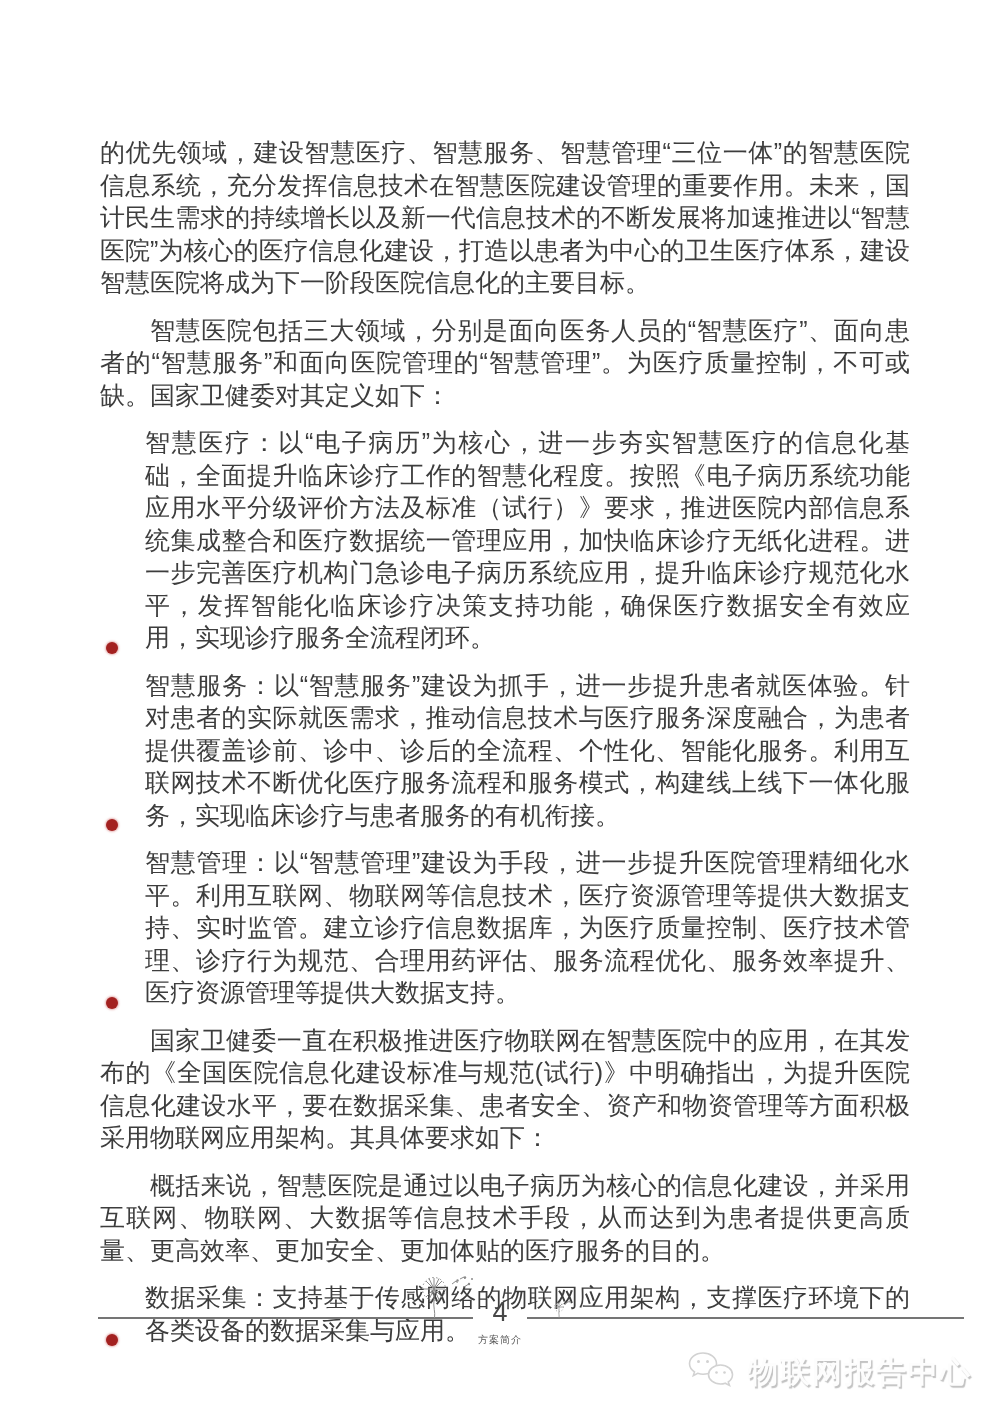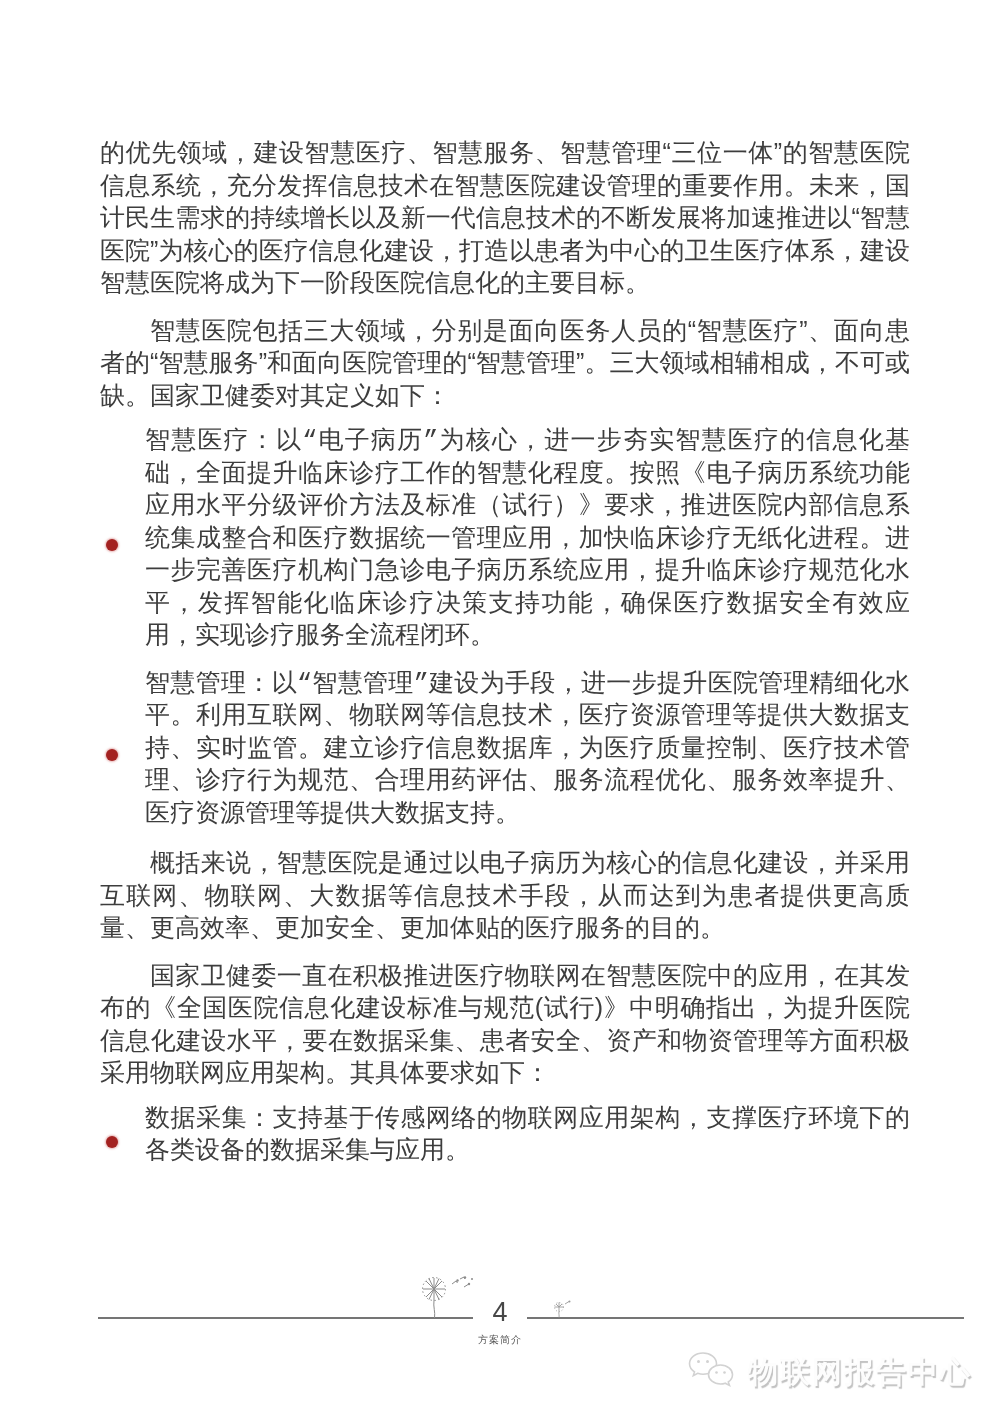--- a/index.html
+++ b/index.html
@@ -20,23 +20,22 @@
     width: 810px;
     color: #3d3d3d;
     font-size: 25px;
     line-height: 32.5px;
     text-align: justify;
   }
   .para { margin-bottom: 15px; }
   .para.indent { text-indent: 2em; }
   .bullet-item {
     display: flex;
-    align-items: center;
+    align-items: flex-end;
     margin-bottom: 15px;
-    font-family: Liberation Mono, monospace;
   }
   .bullet-dot {
     flex: 0 0 auto;
     width: 12px;
     height: 12px;
     border-radius: 50%;
     background: #a32120;
     box-shadow: 0 0 2px 1px rgba(185,40,40,0.35);
     margin: 11px 0 0 6px;
   }
@@ -70,36 +69,40 @@
 </style>
 </head>
 <body>
 
 <div class="page">
 
   <main class="content">
 
     <p class="para">的优先领域，建设智慧医疗、智慧服务、智慧管理“三位一体”的智慧医院信息系统，充分发挥信息技术在智慧医院建设管理的重要作用。未来，国计民生需求的持续增长以及新一代信息技术的不断发展将加速推进以“智慧医院”为核心的医疗信息化建设，打造以患者为中心的卫生医疗体系，建设智慧医院将成为下一阶段医院信息化的主要目标。</p>
 
-    <p class="para indent">智慧医院包括三大领域，分别是面向医务人员的“智慧医疗”、面向患者的“智慧服务”和面向医院管理的“智慧管理”。三大领域相辅相成，不可或缺。国家卫健委对其定义如下：</p>
+    <p class="para indent">智慧医院包括三大领域，分别是面向医务人员的“智慧医疗”、面向患者的“智慧服务”和面向医院管理的“智慧管理”。为医疗质量控制，不可或缺。国家卫健委对其定义如下：</p>
 
     <div class="bullet-item">
       <span class="bullet-dot"></span>
       <p class="bullet-text">智慧医疗：以“电子病历”为核心，进一步夯实智慧医疗的信息化基础，全面提升临床诊疗工作的智慧化程度。按照《电子病历系统功能应用水平分级评价方法及标准（试行）》要求，推进医院内部信息系统集成整合和医疗数据统一管理应用，加快临床诊疗无纸化进程。进一步完善医疗机构门急诊电子病历系统应用，提升临床诊疗规范化水平，发挥智能化临床诊疗决策支持功能，确保医疗数据安全有效应用，实现诊疗服务全流程闭环。</p>
     </div>
 
+    <div class="bullet-item">
+      <span class="bullet-dot"></span>
+      <p class="bullet-text">智慧服务：以“智慧服务”建设为抓手，进一步提升患者就医体验。针对患者的实际就医需求，推动信息技术与医疗服务深度融合，为患者提供覆盖诊前、诊中、诊后的全流程、个性化、智能化服务。利用互联网技术不断优化医疗服务流程和服务模式，构建线上线下一体化服务，实现临床诊疗与患者服务的有机衔接。</p>
+    </div>
 
     <div class="bullet-item">
       <span class="bullet-dot"></span>
       <p class="bullet-text">智慧管理：以“智慧管理”建设为手段，进一步提升医院管理精细化水平。利用互联网、物联网等信息技术，医疗资源管理等提供大数据支持、实时监管。建立诊疗信息数据库，为医疗质量控制、医疗技术管理、诊疗行为规范、合理用药评估、服务流程优化、服务效率提升、医疗资源管理等提供大数据支持。</p>
     </div>
 
+    <p class="para indent">国家卫健委一直在积极推进医疗物联网在智慧医院中的应用，在其发布的《全国医院信息化建设标准与规范(试行)》中明确指出，为提升医院信息化建设水平，要在数据采集、患者安全、资产和物资管理等方面积极采用物联网应用架构。其具体要求如下：</p>
+
     <p class="para indent">概括来说，智慧医院是通过以电子病历为核心的信息化建设，并采用互联网、物联网、大数据等信息技术手段，从而达到为患者提供更高质量、更高效率、更加安全、更加体贴的医疗服务的目的。</p>
-
-    <p class="para indent">国家卫健委一直在积极推进医疗物联网在智慧医院中的应用，在其发布的《全国医院信息化建设标准与规范(试行)》中明确指出，为提升医院信息化建设水平，要在数据采集、患者安全、资产和物资管理等方面积极采用物联网应用架构。其具体要求如下：</p>
 
     <div class="bullet-item">
       <span class="bullet-dot"></span>
       <p class="bullet-text">数据采集：支持基于传感网络的物联网应用架构，支撑医疗环境下的各类设备的数据采集与应用。</p>
     </div>
 
   </main>
 
   <footer class="footer">
     <span class="rule rule-left"></span>

